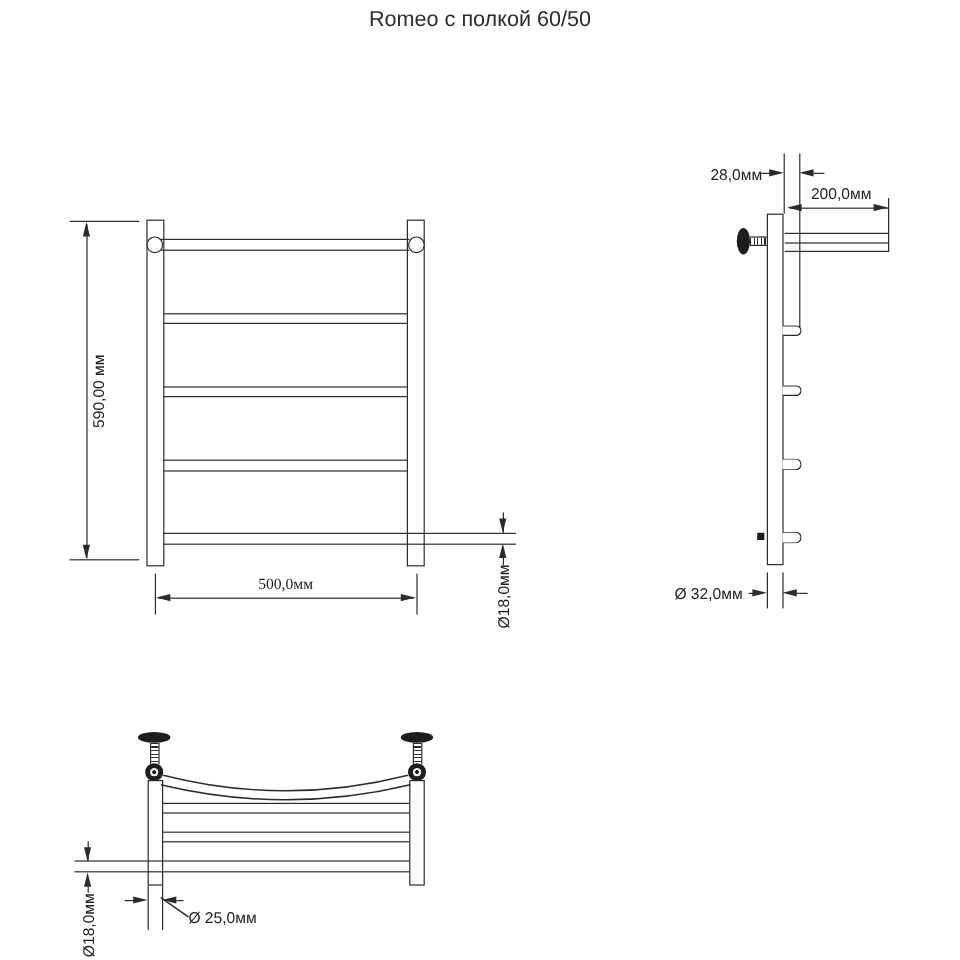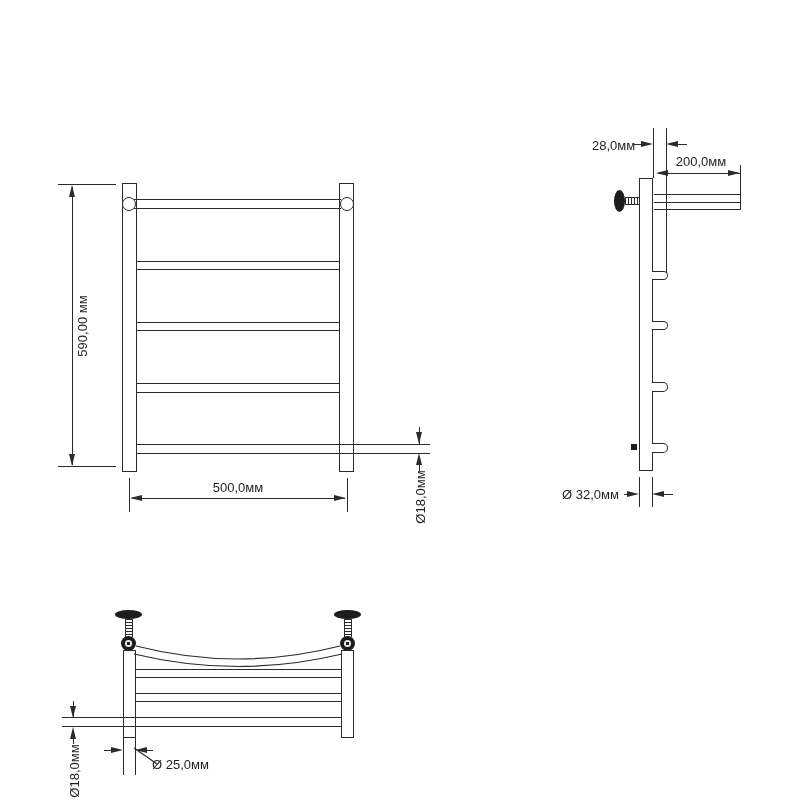--- a/index.html
+++ b/index.html
@@ -32,20 +32,21 @@
   .ar-l{border-top:3px solid transparent;border-bottom:3px solid transparent;border-right:12px solid #2b2b2b;}
   .ar-u{border-left:3px solid transparent;border-right:3px solid transparent;border-bottom:12px solid #2b2b2b;}
   .ar-d{border-left:3px solid transparent;border-right:3px solid transparent;border-top:12px solid #2b2b2b;}
   svg.overlay{position:absolute;left:0;top:0;pointer-events:none;}
 </style>
 </head>
 <body>
 
 <div class="canvas">
 
+  <div class="title">Romeo с полкой 60/50</div>
 
   <div class="grp">
 
     <div class="post" style="left:122px;top:183px;width:15px;height:289px;"></div>
     <div class="post" style="left:339px;top:183px;width:15px;height:289px;"></div>
 
     <div class="rail" style="left:134px;top:199px;width:207px;height:10px;"></div>
     <div class="rail" style="left:136px;top:261px;width:204px;height:9px;"></div>
     <div class="rail" style="left:136px;top:322px;width:204px;height:9px;"></div>
     <div class="rail" style="left:136px;top:383px;width:204px;height:10px;"></div>
@@ -59,21 +60,21 @@
     <div class="vl" style="left:72px;top:187px;height:278px;"></div>
     <div class="ar ar-u" style="left:69px;top:185px;"></div>
     <div class="ar ar-d" style="left:69px;top:454px;"></div>
     <div class="dim vdim" style="left:82px;top:326px;">590,00 мм</div>
 
     <div class="vl" style="left:129px;top:478px;height:34px;"></div>
     <div class="vl" style="left:347px;top:478px;height:34px;"></div>
     <div class="hl" style="left:132px;top:498px;width:213px;"></div>
     <div class="ar ar-l" style="left:130px;top:495px;"></div>
     <div class="ar ar-r" style="left:334px;top:495px;"></div>
-    <div class="dim cdim" style="left:238px;top:487px;">500,0мм</div>
+    <div class="dim cdim" style="left:238px;top:487px;font-family:Liberation Serif, serif;">500,0мм</div>
 
     <div class="vl" style="left:419px;top:427px;height:17px;"></div>
     <div class="ar ar-d" style="left:416px;top:432px;"></div>
     <div class="ar ar-u" style="left:416px;top:453px;"></div>
     <div class="vl" style="left:419px;top:465px;height:6px;"></div>
     <div class="dim vdim" style="left:420px;top:497px;">Ø18,0мм</div>
   </div>
 
   <div class="grp">
 
@@ -140,21 +141,21 @@
     <div class="vl" style="left:73px;top:701px;height:16px;"></div>
     <div class="ar ar-d" style="left:70px;top:706px;"></div>
     <div class="ar ar-u" style="left:70px;top:727px;"></div>
     <div class="vl" style="left:73px;top:739px;height:5px;"></div>
     <div class="dim vdim" style="left:74px;top:771px;">Ø18,0мм</div>
 
     <div class="hl" style="left:104px;top:750px;width:8px;"></div>
     <div class="ar ar-r" style="left:111px;top:747px;"></div>
     <div class="ar ar-l" style="left:135px;top:747px;"></div>
     <div class="hl" style="left:147px;top:750px;width:6px;"></div>
-    <div class="dim" style="left:152px;top:757px;">Ø 25,0мм</div>
+    <div class="dim" style="left:137px;top:757px;padding-left:20px;">Ø 25,0мм</div>
   </div>
 
   <svg class="overlay" width="800" height="800" viewBox="0 0 800 800">
     <path d="M136,646 Q238,672 340,646" stroke="#2b2b2b" stroke-width="1.2" fill="none"></path>
     <path d="M134,654 Q238,679 342,654" stroke="#2b2b2b" stroke-width="1.2" fill="none"></path>
     <path d="M134,748 L157,764" stroke="#2b2b2b" stroke-width="1.2" fill="none"></path>
   </svg>
 
 </div>
 

